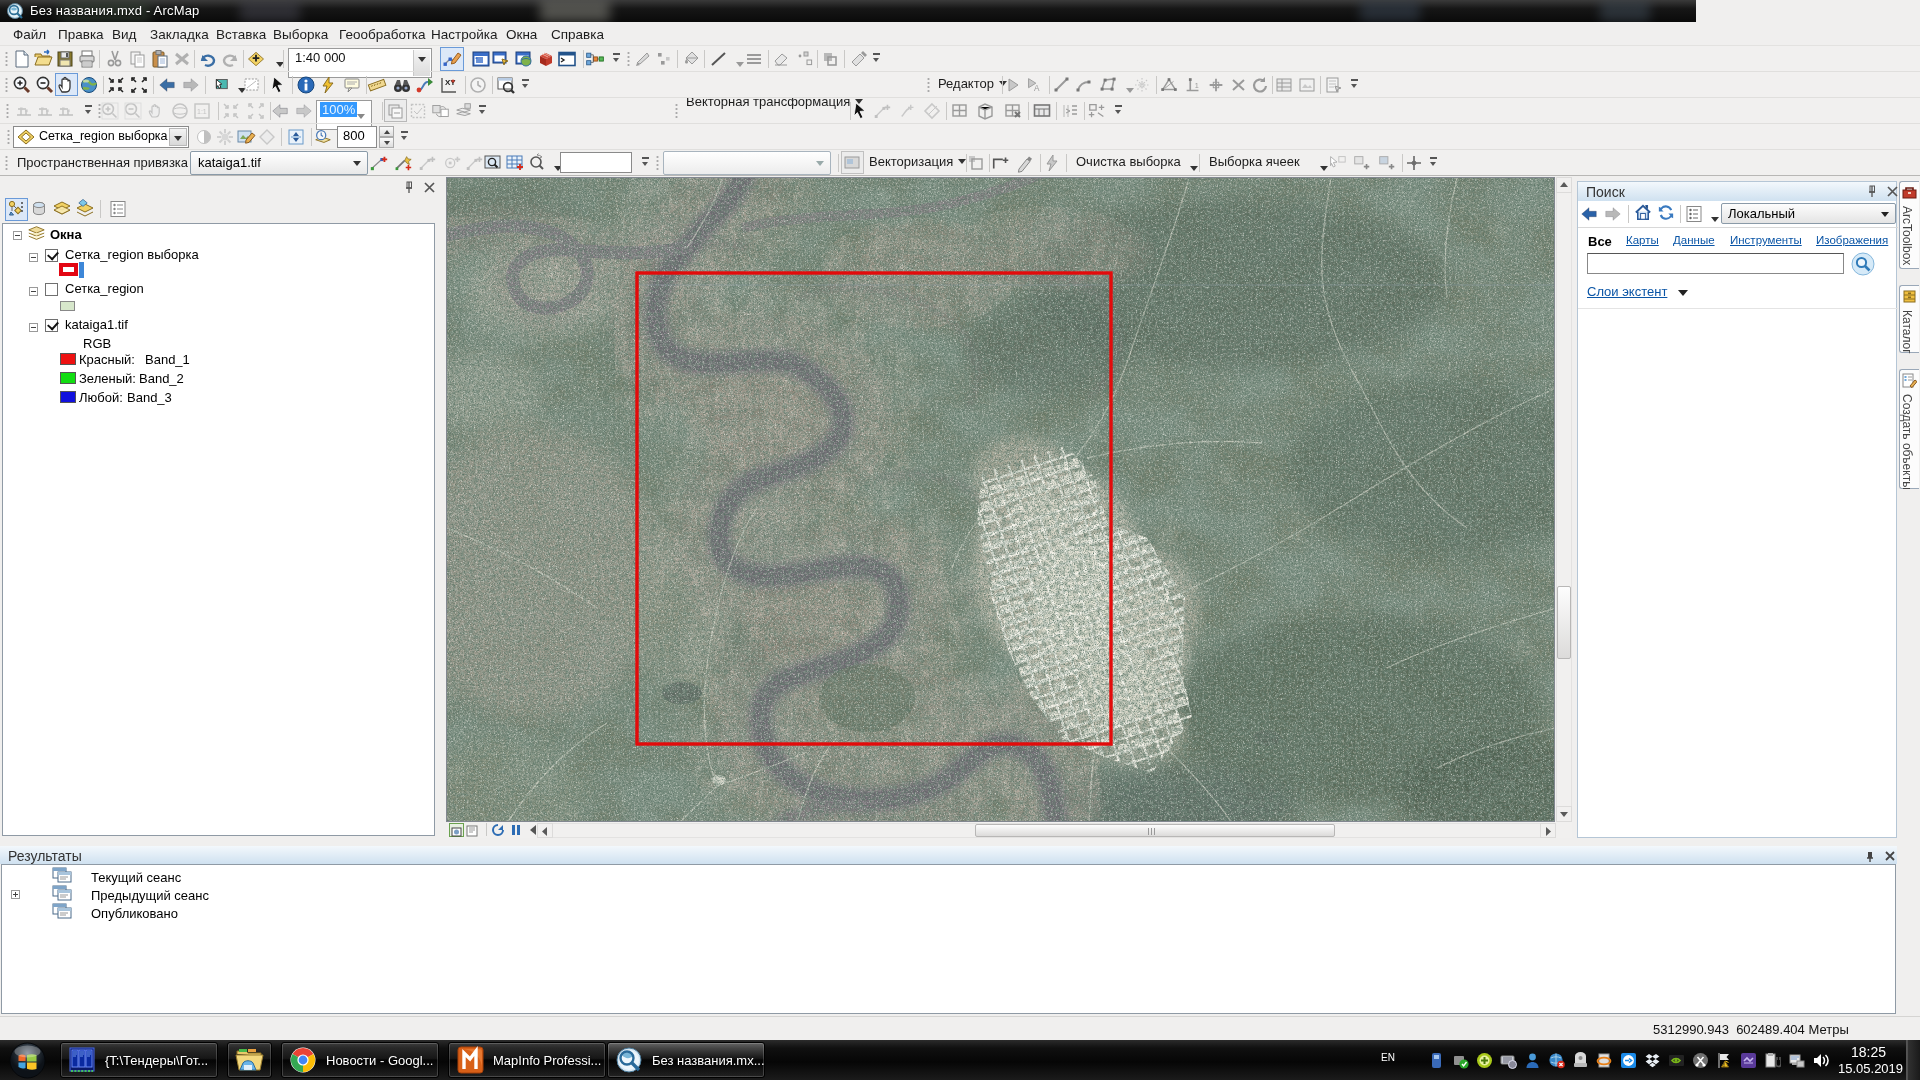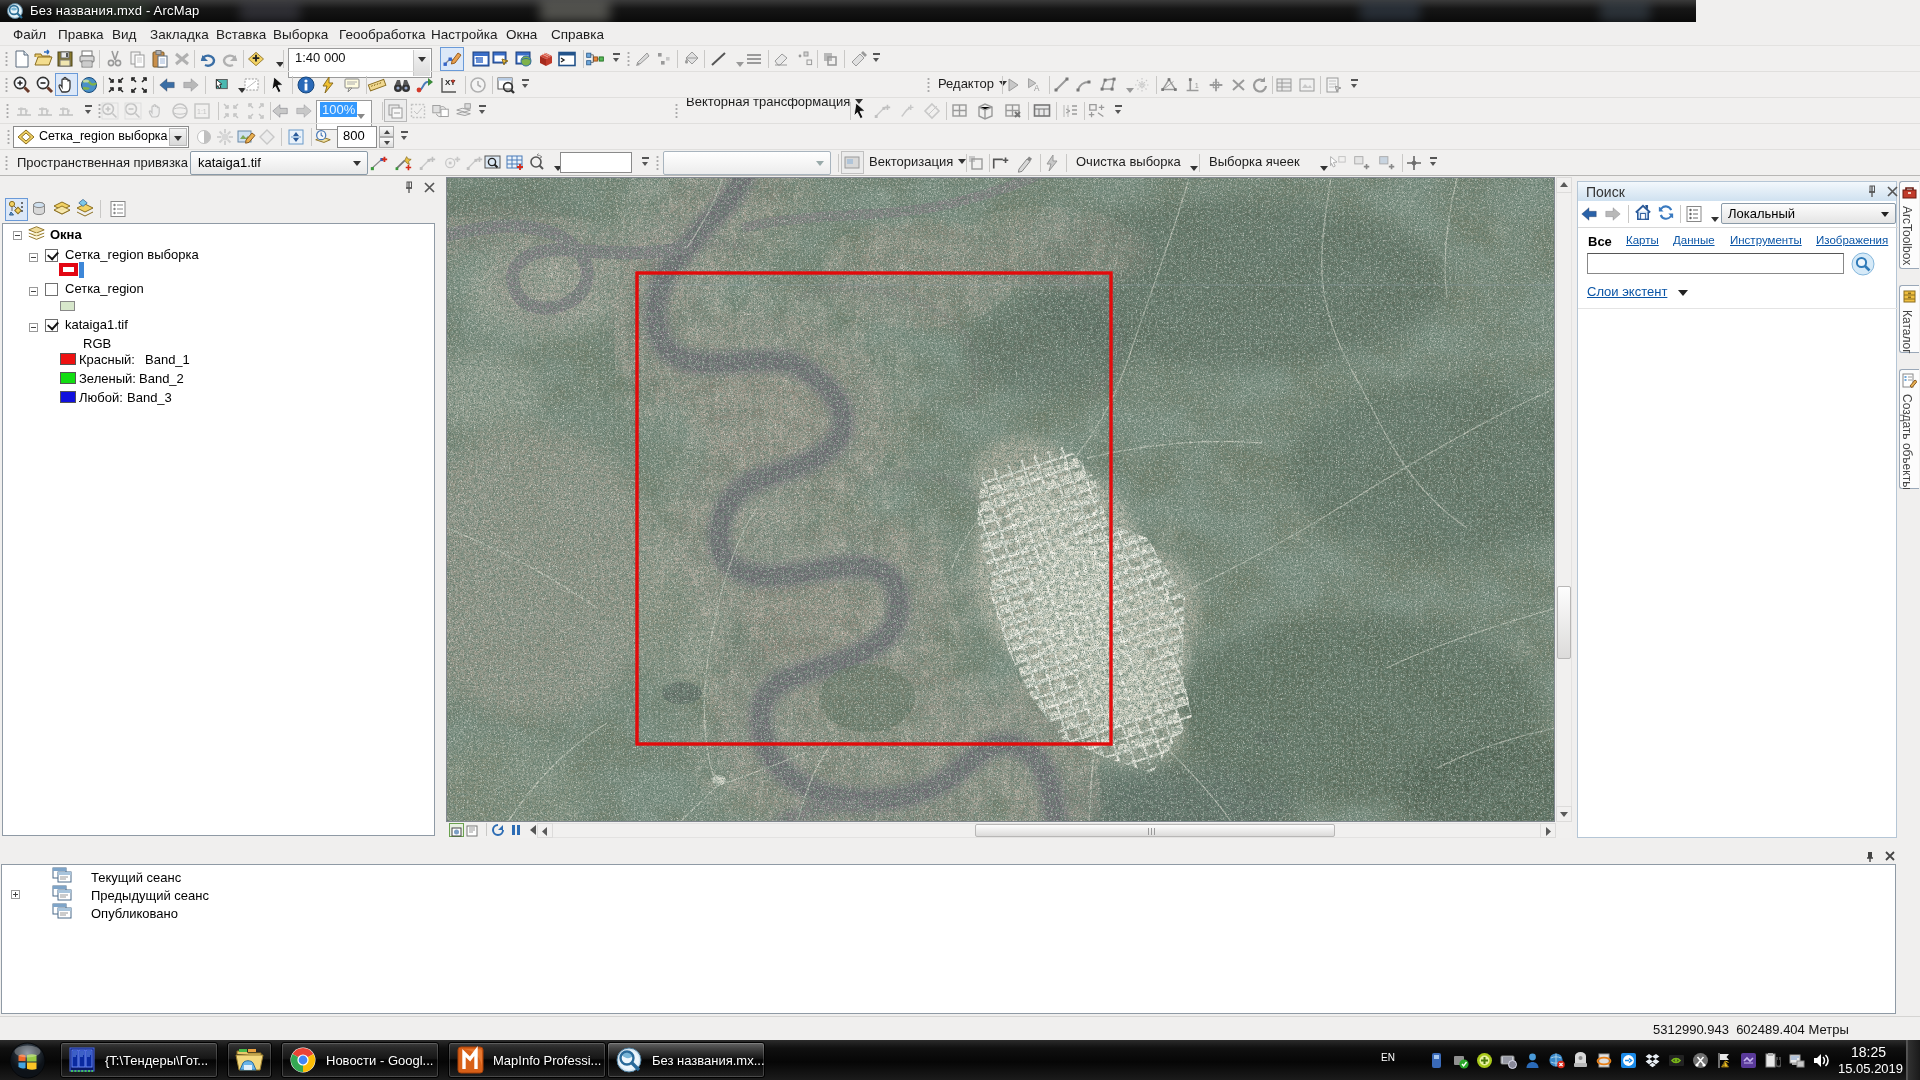--- a/index.html
+++ b/index.html
@@ -1451,20 +1451,21 @@
           <rect x="2.5" y="3" width="2" height="2" fill="#6fa8dc"></rect>
           <path d="M6 4h4M6 7h4" stroke="#999"></path>
           <rect x="2.5" y="6" width="2" height="2" fill="#6fa8dc"></rect>
           <path d="M8 13l5-6 2 1.6-5 6z" fill="#e8b050" stroke="#8a5a20"></path>
         </svg></div>
       <div style="position:absolute;left:14px;top:24px;font-size:12px;color:#444;white-space:nowrap;transform:rotate(90deg);transform-origin:0 0">Создать объекты</div>
     </div>
   </div>
 
 <div class="abs panel" id="results" style="left:0;top:846px;width:1897px;height:170px">
+ <div class="ptitle titlegrad2" style="height:18px;font-size:14px">Результаты</div>
  <div class="pinx" style="left:1866px;top:4px"><svg width="30" height="14">
         <path d="M4 2v6M1 8h6M4 8v4" stroke="#444" stroke-width="1.4"></path>
         <rect x="2" y="2" width="4" height="6" fill="#444"></rect>
         <path d="M20 2l8 8M28 2l-8 8" stroke="#444" stroke-width="1.8"></path>
       </svg></div>
  <div class="white" style="left:1px;top:18px;width:1895px;height:150px" id="restree">
       <svg style="position:absolute;left:50px;top:2px" width="22" height="17" viewBox="0 0 22 17">
         <rect x="1" y="1" width="13" height="10" fill="#fff" stroke="#4a6a8a"></rect>
         <rect x="1" y="1" width="13" height="3" fill="#7ea4c8"></rect>
         <rect x="6" y="5" width="13" height="10" fill="#fff" stroke="#4a6a8a"></rect>

